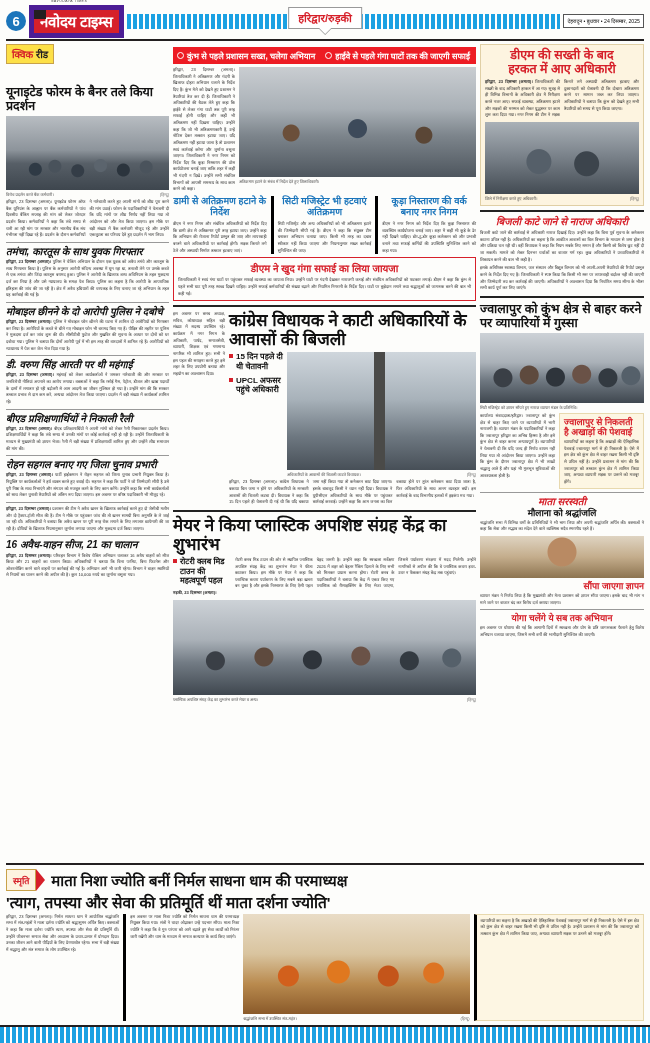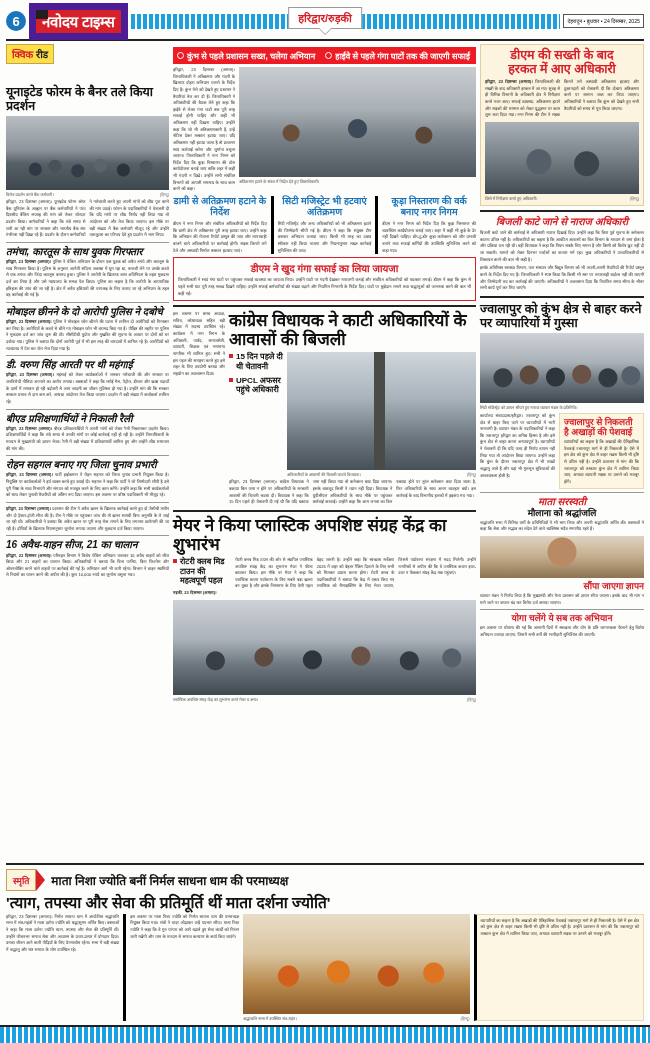--- a/index.html
+++ b/index.html
@@ -34,21 +34,21 @@
   .logo-block { position: relative; flex: 0 0 auto; }
   .logo-tiny {
     position: absolute; top: -6px; left: 22px;
     font-size: 3.4px; letter-spacing: .5px; color: #444;
     white-space: nowrap;
   }
   .logo-box {
     background: #d6202a; color: #fff;
     font-size: 15px; font-weight: bold;
     padding: 1px 6px 2px 6px;
-    border: 7px solid #4c1d95;
+    border: 5px solid #4c1d95;
     letter-spacing: -.3px;
     position: relative;
   }
   .logo-corner {
     position: absolute; left: 0; top: 0;
     width: 12px; height: 9px; background: #231f20;
   }
   .bar-strip {
     flex: 1 1 auto; height: 15px; margin: 0 3px;
     background: repeating-linear-gradient(90deg,#1ba1e2 0 4px,#ffffff 4px 6px);
@@ -229,21 +229,21 @@
     padding: 2px 6px; font-size: 9px; font-weight: bold; color: #d6202a;
     display: flex; align-items: center; position: relative;
   }
   .smriti-tri {
     width: 0; height: 0; border-top: 11px solid transparent;
     border-bottom: 11px solid transparent; border-left: 9px solid #d6202a;
     align-self: center;
   }
   .smriti-head {
     flex: 1 1 auto; display: flex; align-items: center; padding-left: 6px;
-    font-size: 12px; font-weight: bold; color: #111;
+    font-size: 15px; font-weight: bold; color: #111;
   }
   .big-quote {
     font-size: 15.5px; font-weight: bold; color: #111;
     padding: 3px 0 2px 0; line-height: 1.15;
   }
 
   
   .footer-strip {
     position: absolute; left: 0; bottom: 0; width: 650px; height: 18px;
     background: repeating-linear-gradient(90deg,#1ba1e2 0 4px,#ffffff 4px 6px);

